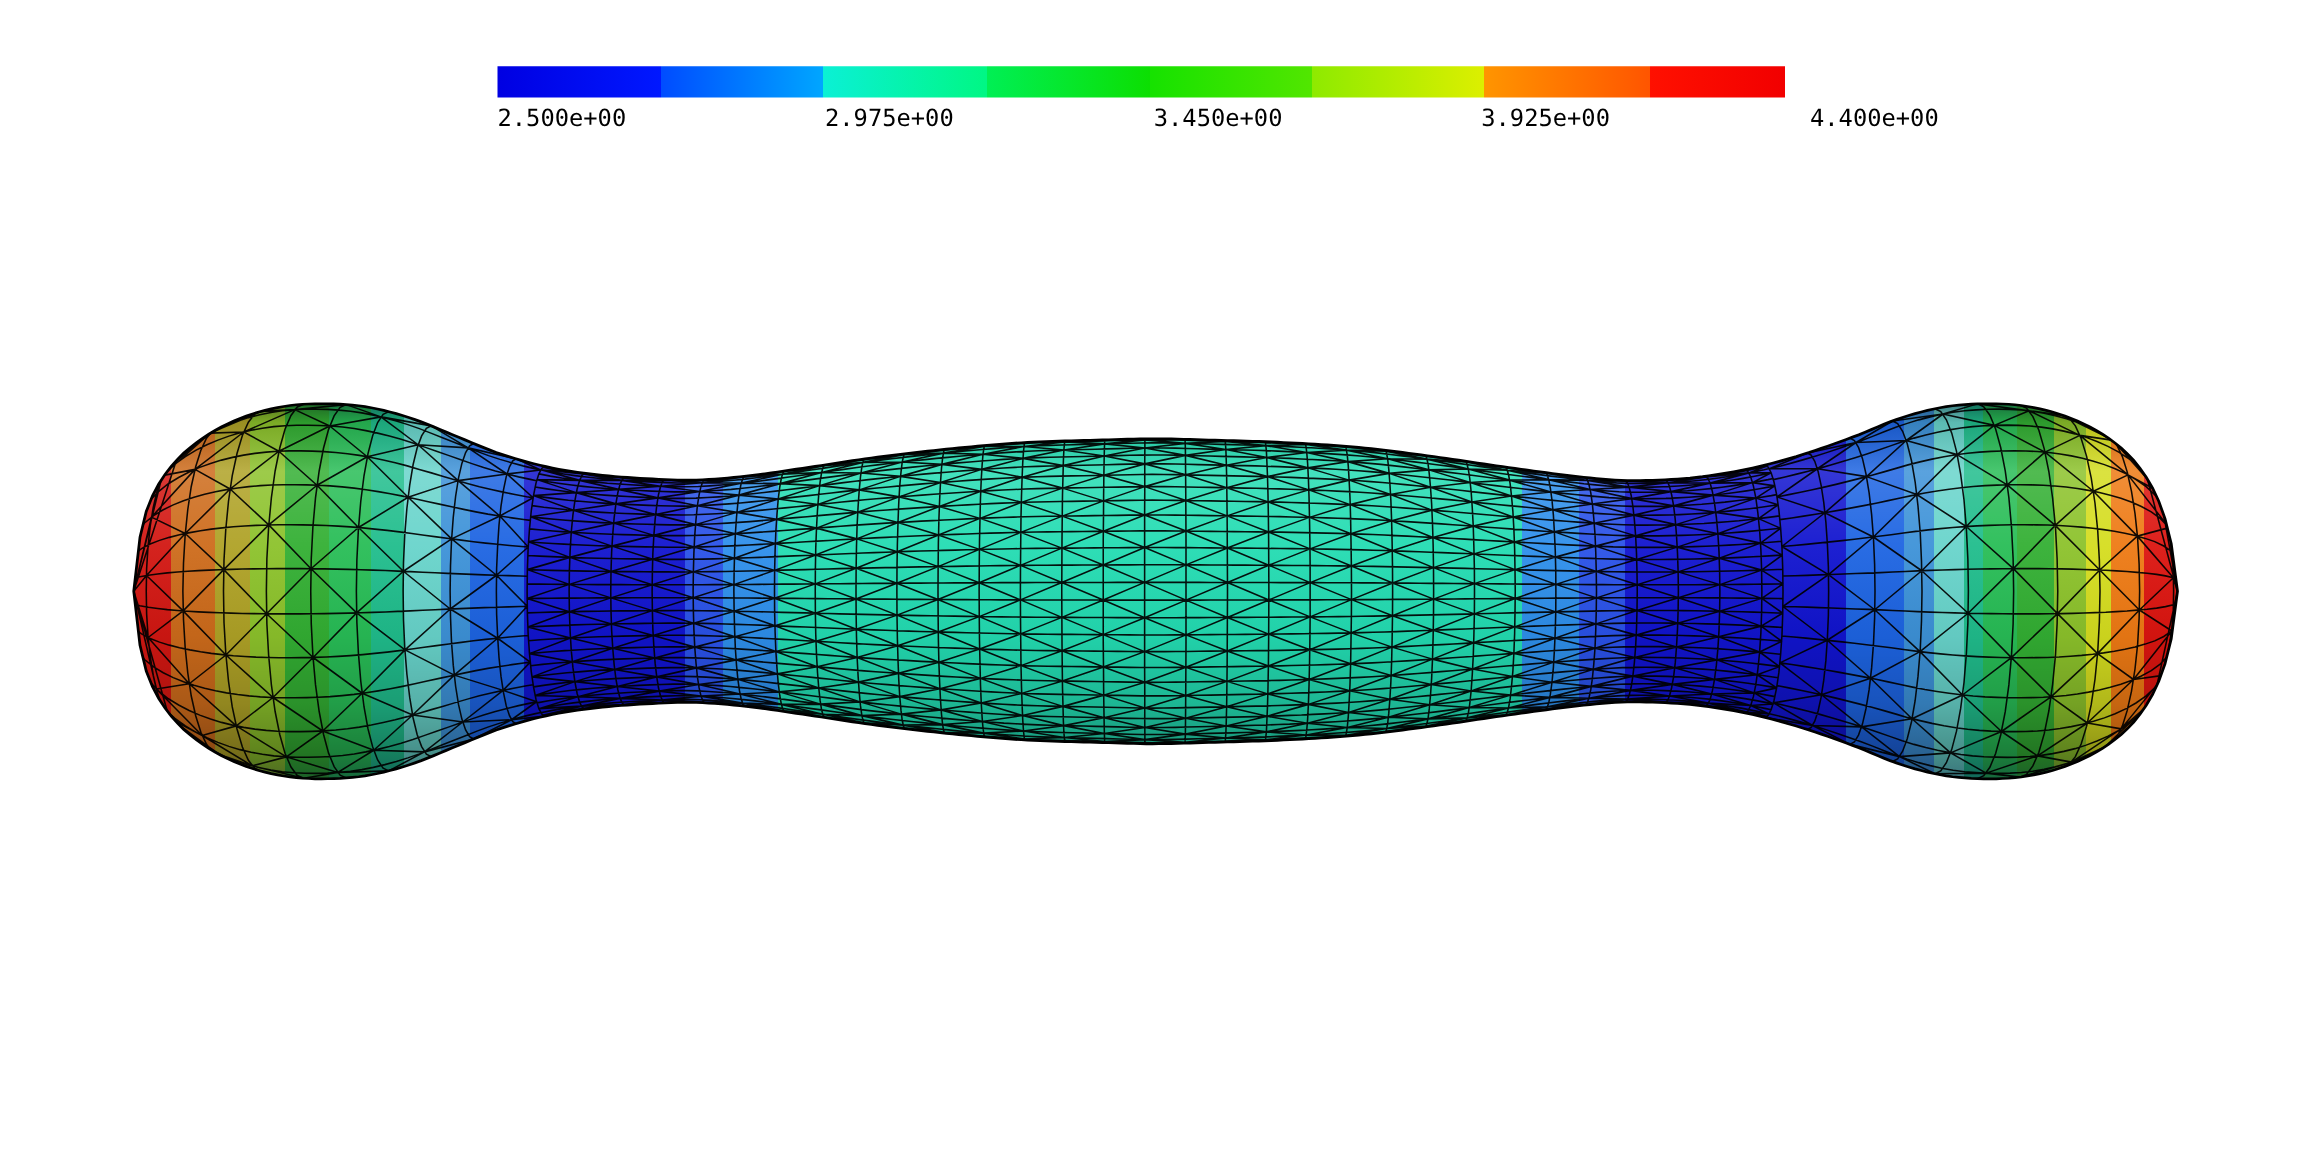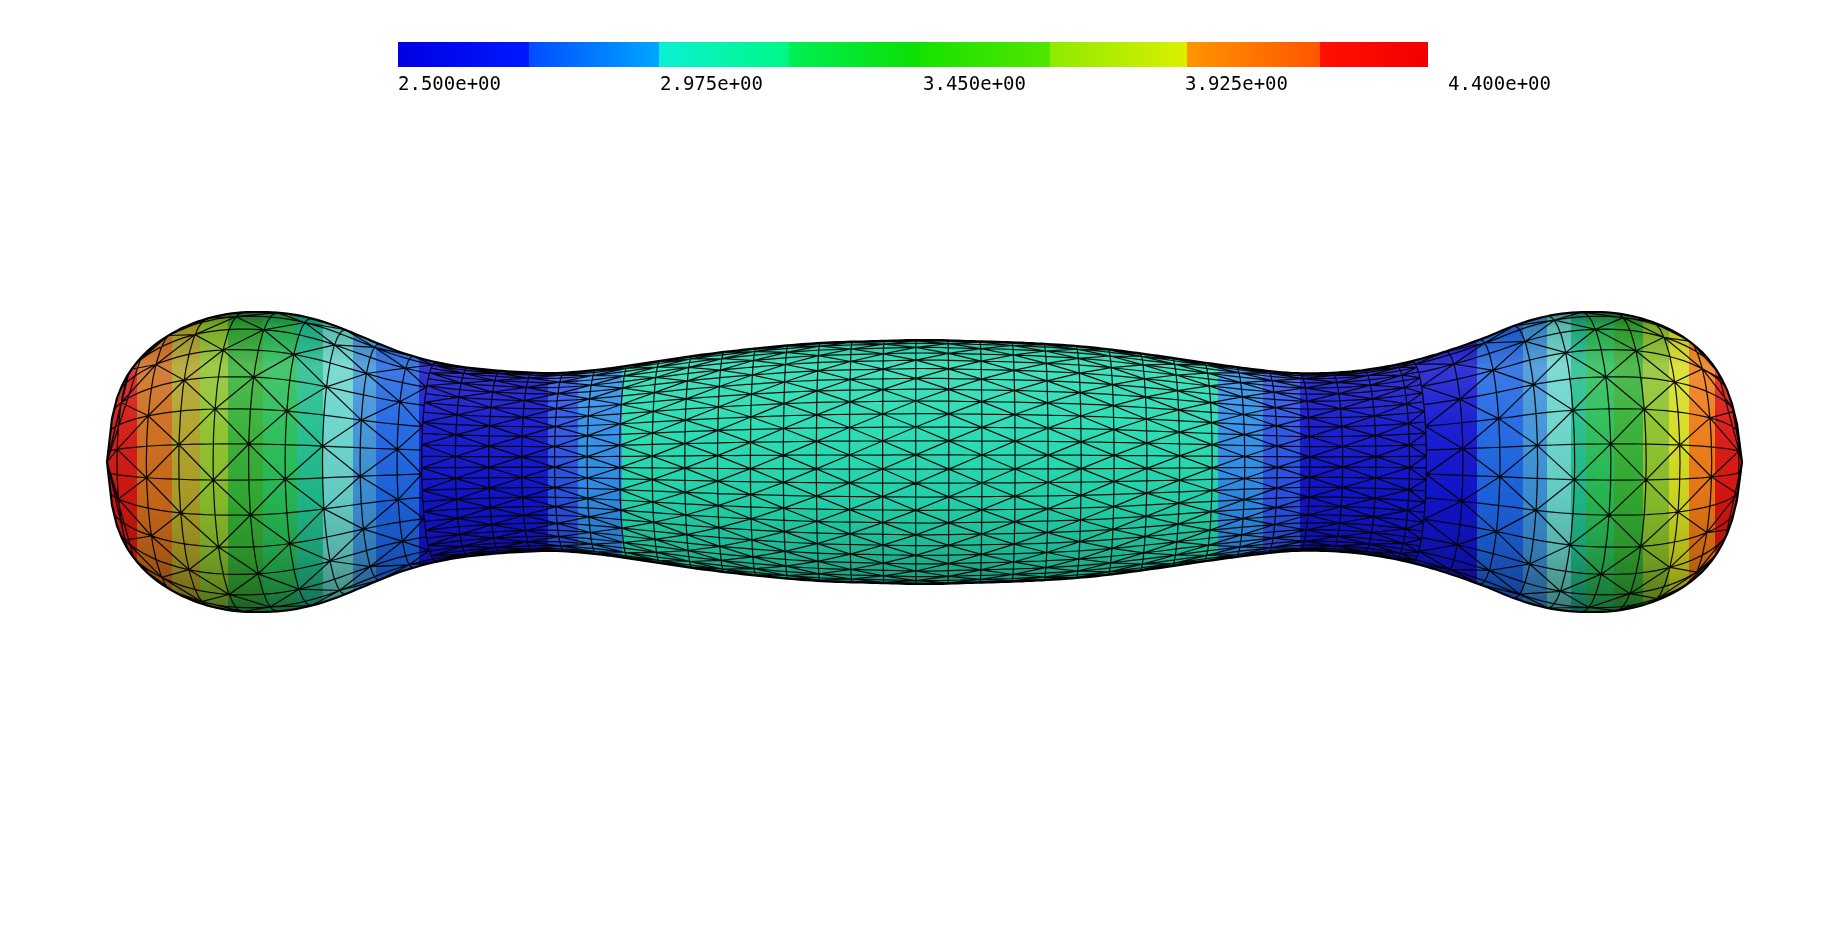--- a/index.html
+++ b/index.html
@@ -1,16 +1,16 @@
 <!DOCTYPE html>
 <html><head>
 <meta charset="utf-8">
 <style>
   html,body{margin:0;padding:0;background:#ffffff;}
-  .stage{position:relative;width:1848px;height:790px;background:#ffffff;overflow:hidden;}
+  .stage{position:relative;width:1848px;height:790px;background:#ffffff;overflow:hidden;margin-top:11px;}
   svg{display:block;}
   .cb-label{font-family:"DejaVu Sans Mono","Liberation Mono",monospace;font-size:19px;fill:#000000;}
   .mesh{fill:none;stroke:#000000;stroke-width:1.25;stroke-opacity:0.92;stroke-linecap:round;}
   .outline{fill:none;stroke:#000000;stroke-width:2.2;}
 </style>
 </head>
 <body>
 
 <div class="stage">
   <svg id="canvas" width="1848" height="927" viewBox="0 0 1848 927" xmlns="http://www.w3.org/2000/svg">

